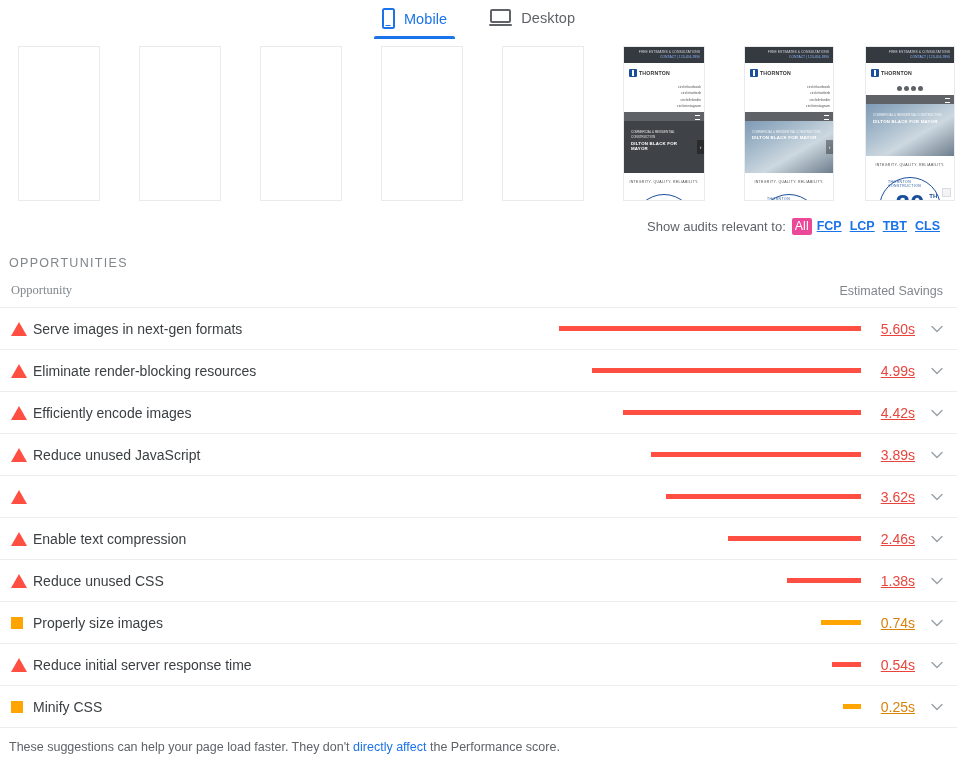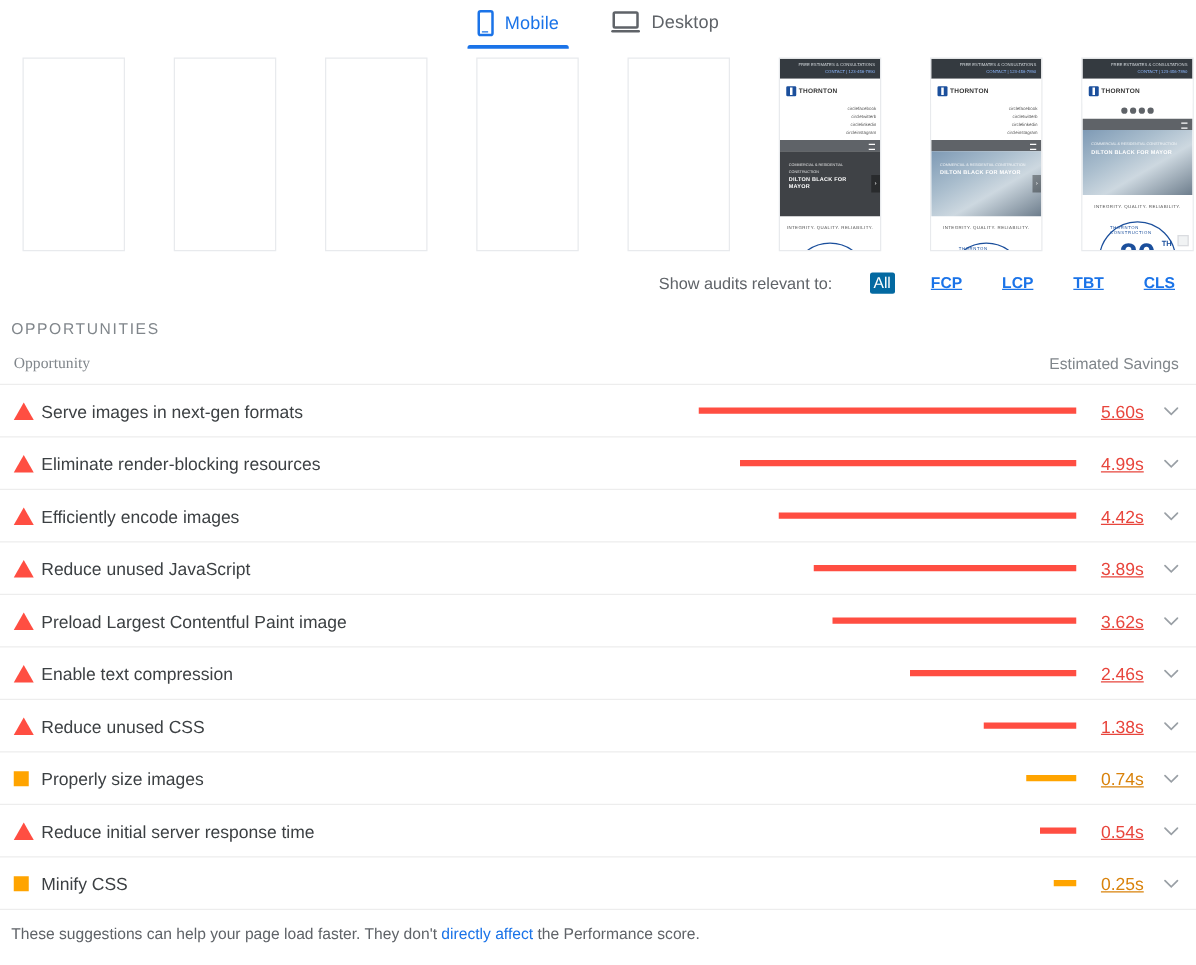--- a/index.html
+++ b/index.html
@@ -170,39 +170,39 @@
     position:absolute; right:3px; bottom:3px;
     width:9px;height:9px;background:#f1f3f4;
     border:1px solid #dadce0;
   }
 
   
   .filters {
     display: flex;
     justify-content: flex-end;
     align-items: center;
-    gap: 26px;
+    gap: 2px;
     padding: 0 14px 0 0;
     height: 28px;
     font-size: 13px;
     color: #5f6368;
   }
   .filters .flabel { margin-right: 4px; }
   .chip {
     font-size: 12.5px;
     color: #1a73e8;
     text-decoration: underline;
     cursor: pointer;
     padding: 1px 3px;
     border-radius: 2px;
     line-height: 15px;
     font-weight: bold;
   }
   .chip.selected {
-    background: #0369a1;
+    background: #ec4899;
     color: #ffffff;
     text-decoration: none;
     font-weight: 500;
   }
 
   
   .section-title {
     font-size: 12.5px;
     letter-spacing: 1.3px;
     color: #80868b;
@@ -483,21 +483,20 @@
       <div class="chev">
         <svg width="12" height="8" viewBox="0 0 12 8">
           <path d="M1 1.5 L6 6.5 L11 1.5" fill="none" stroke="#9aa0a6" stroke-width="1.4" stroke-linecap="round"></path>
         </svg>
       </div>
     </div>
     <div class="row">
       <div class="sev">
         <span class="tri"></span>
       </div>
-      <div class="title">Preload Largest Contentful Paint image</div>
       <div class="spacer"></div>
       <div class="bartrack">
         <div class="bar fail" style="width: 195.221px;"></div>
       </div>
       <div class="val fail">3.62s</div>
       <div class="chev">
         <svg width="12" height="8" viewBox="0 0 12 8">
           <path d="M1 1.5 L6 6.5 L11 1.5" fill="none" stroke="#9aa0a6" stroke-width="1.4" stroke-linecap="round"></path>
         </svg>
       </div>

